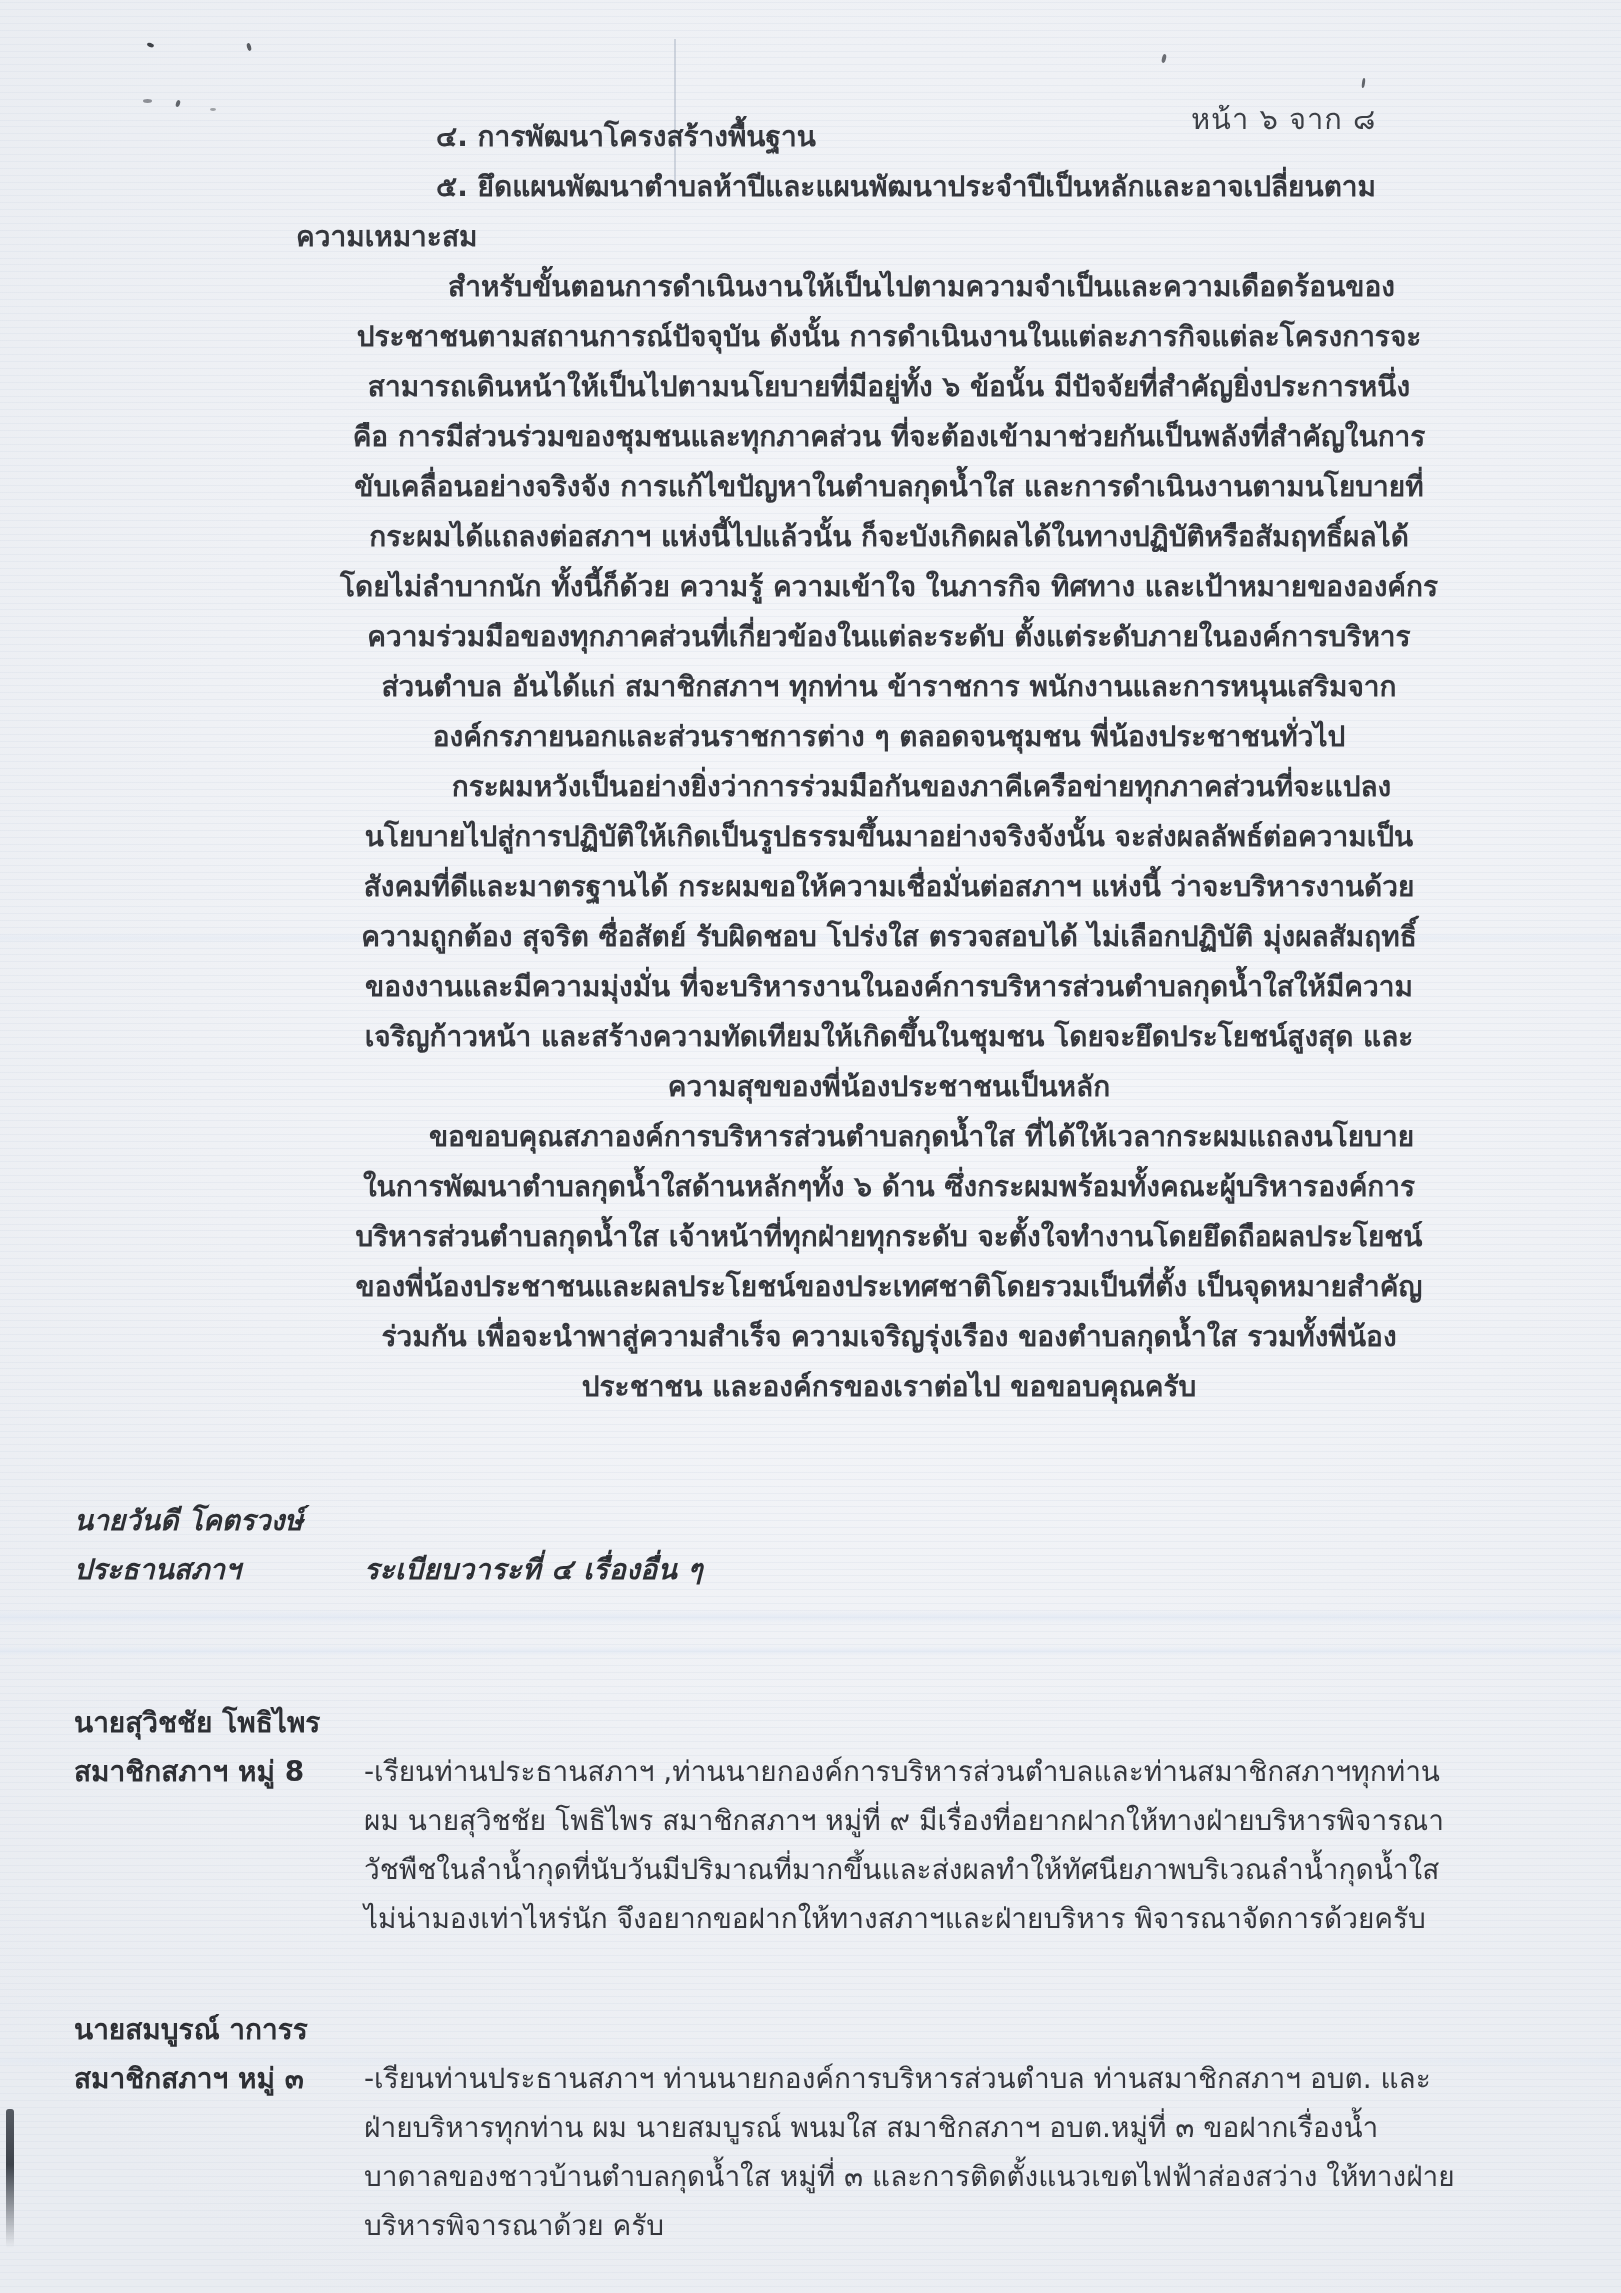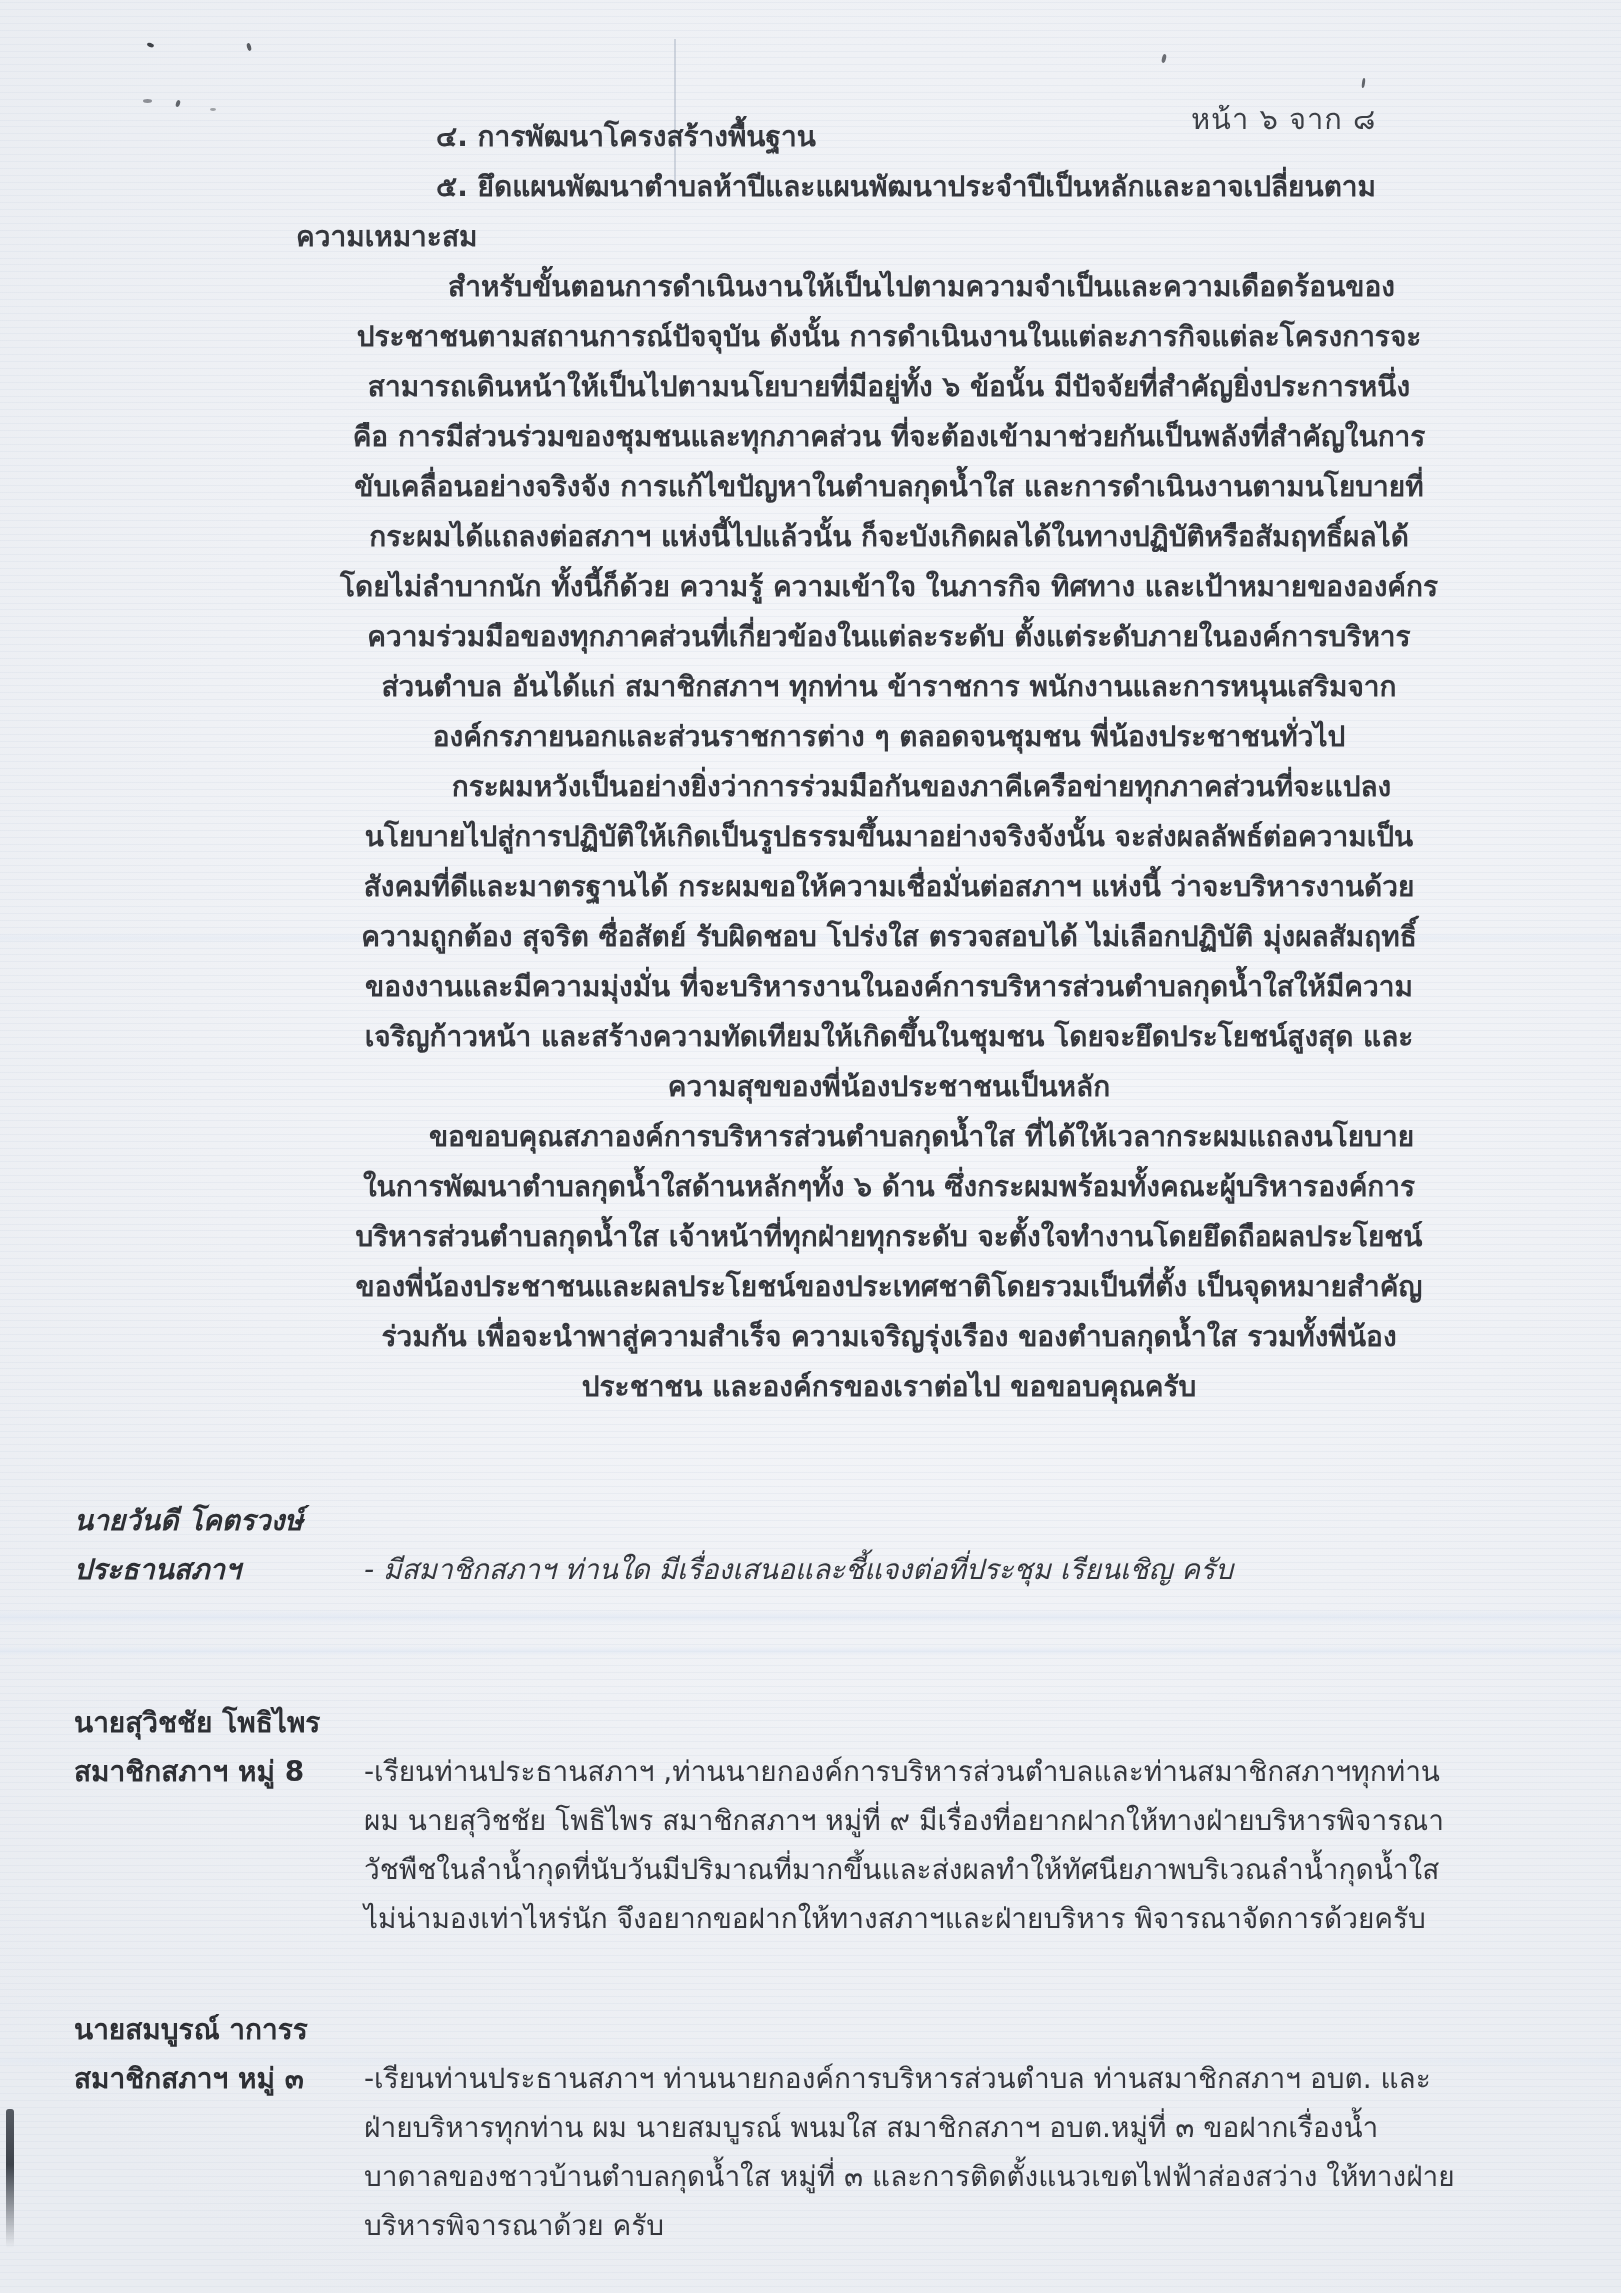--- a/index.html
+++ b/index.html
@@ -103,21 +103,21 @@
   </div>
 
   <div class="speakers">
 
     <div class="srow gap-after">
       <div class="who">
         <div>นายวันดี  โคตรวงษ์</div>
         <div>ประธานสภาฯ</div>
       </div>
       <div class="what">
-        <div>- มีสมาชิกสภาฯ ท่านใด  มีเรื่องเสนอและชี้แจงต่อที่ประชุม เรียนเชิญ ครับ</div>
+        <div class="vara-heading">ระเบียบวาระที่ ๔   เรื่องอื่น ๆ</div>
       </div>
     </div>
 
     <div class="srow">
       <div class="who">
         <div>นายสุวิชชัย  โพธิไพร</div>
         <div>สมาชิกสภาฯ หมู่ 8</div>
       </div>
       <div class="what">
         <div>-เรียนท่านประธานสภาฯ ,ท่านนายกองค์การบริหารส่วนตำบลและท่านสมาชิกสภาฯทุกท่าน

